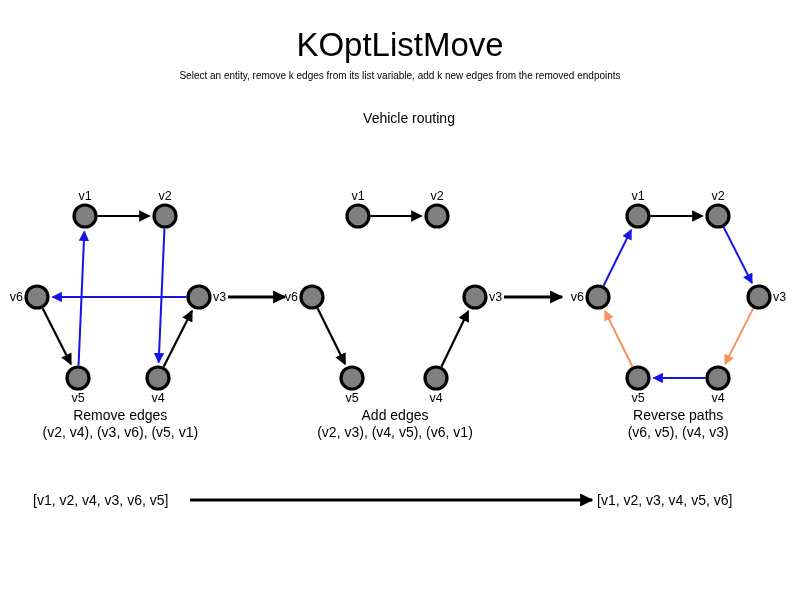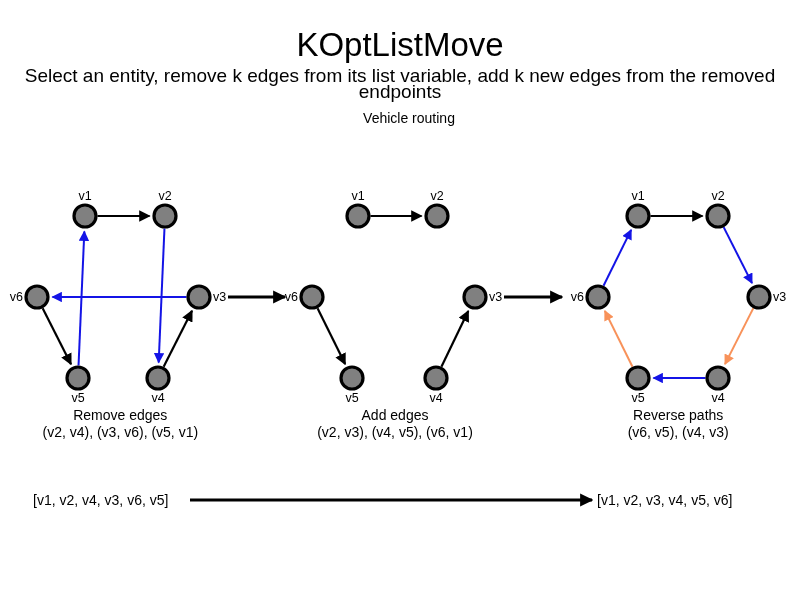--- a/index.html
+++ b/index.html
@@ -29,21 +29,21 @@
   }
   #title {
     top: 26px;
     font-size: 33px;
     font-weight: 400;
     letter-spacing: 0px;
     line-height: 38px;
   }
   #subtitle {
     top: 68px;
-    font-size: 19px;
+    font-size: 10px;
     line-height: 16px;
   }
   #domain-label {
     top: 110px;
     font-size: 14px;
     line-height: 17px;
     padding-left: 9px;
   }
   svg#diagram {
     position: absolute;

